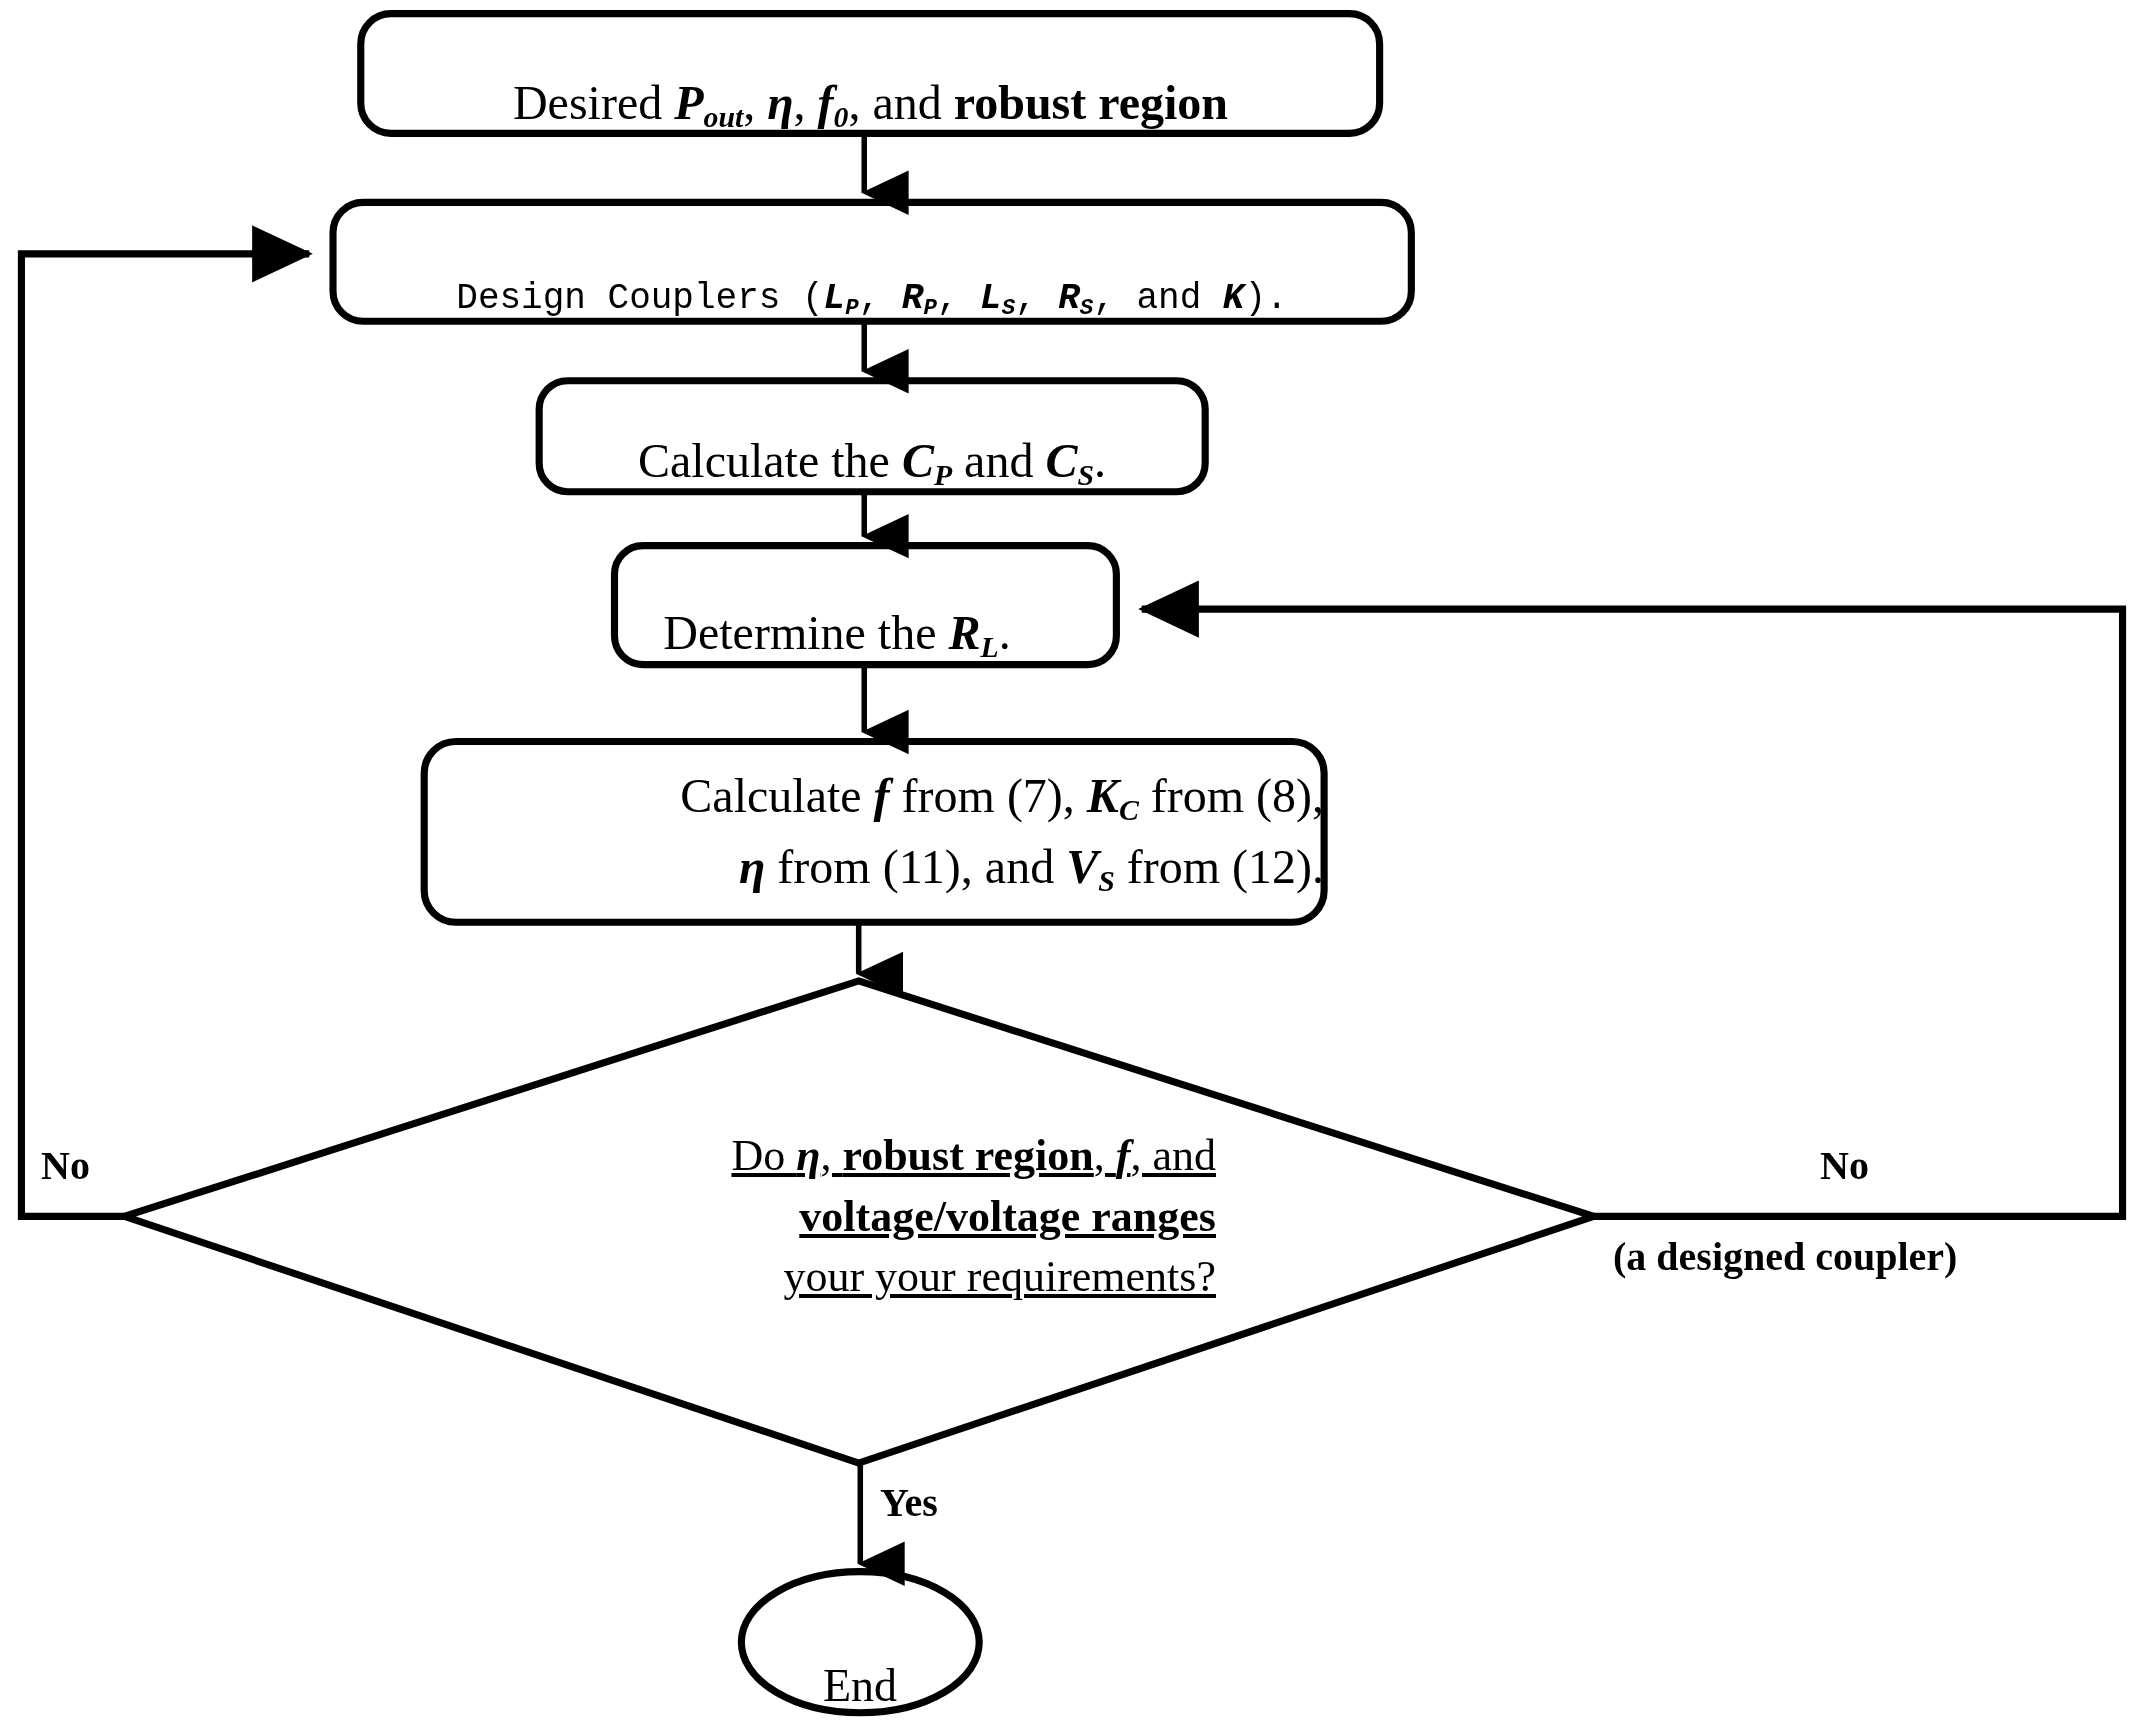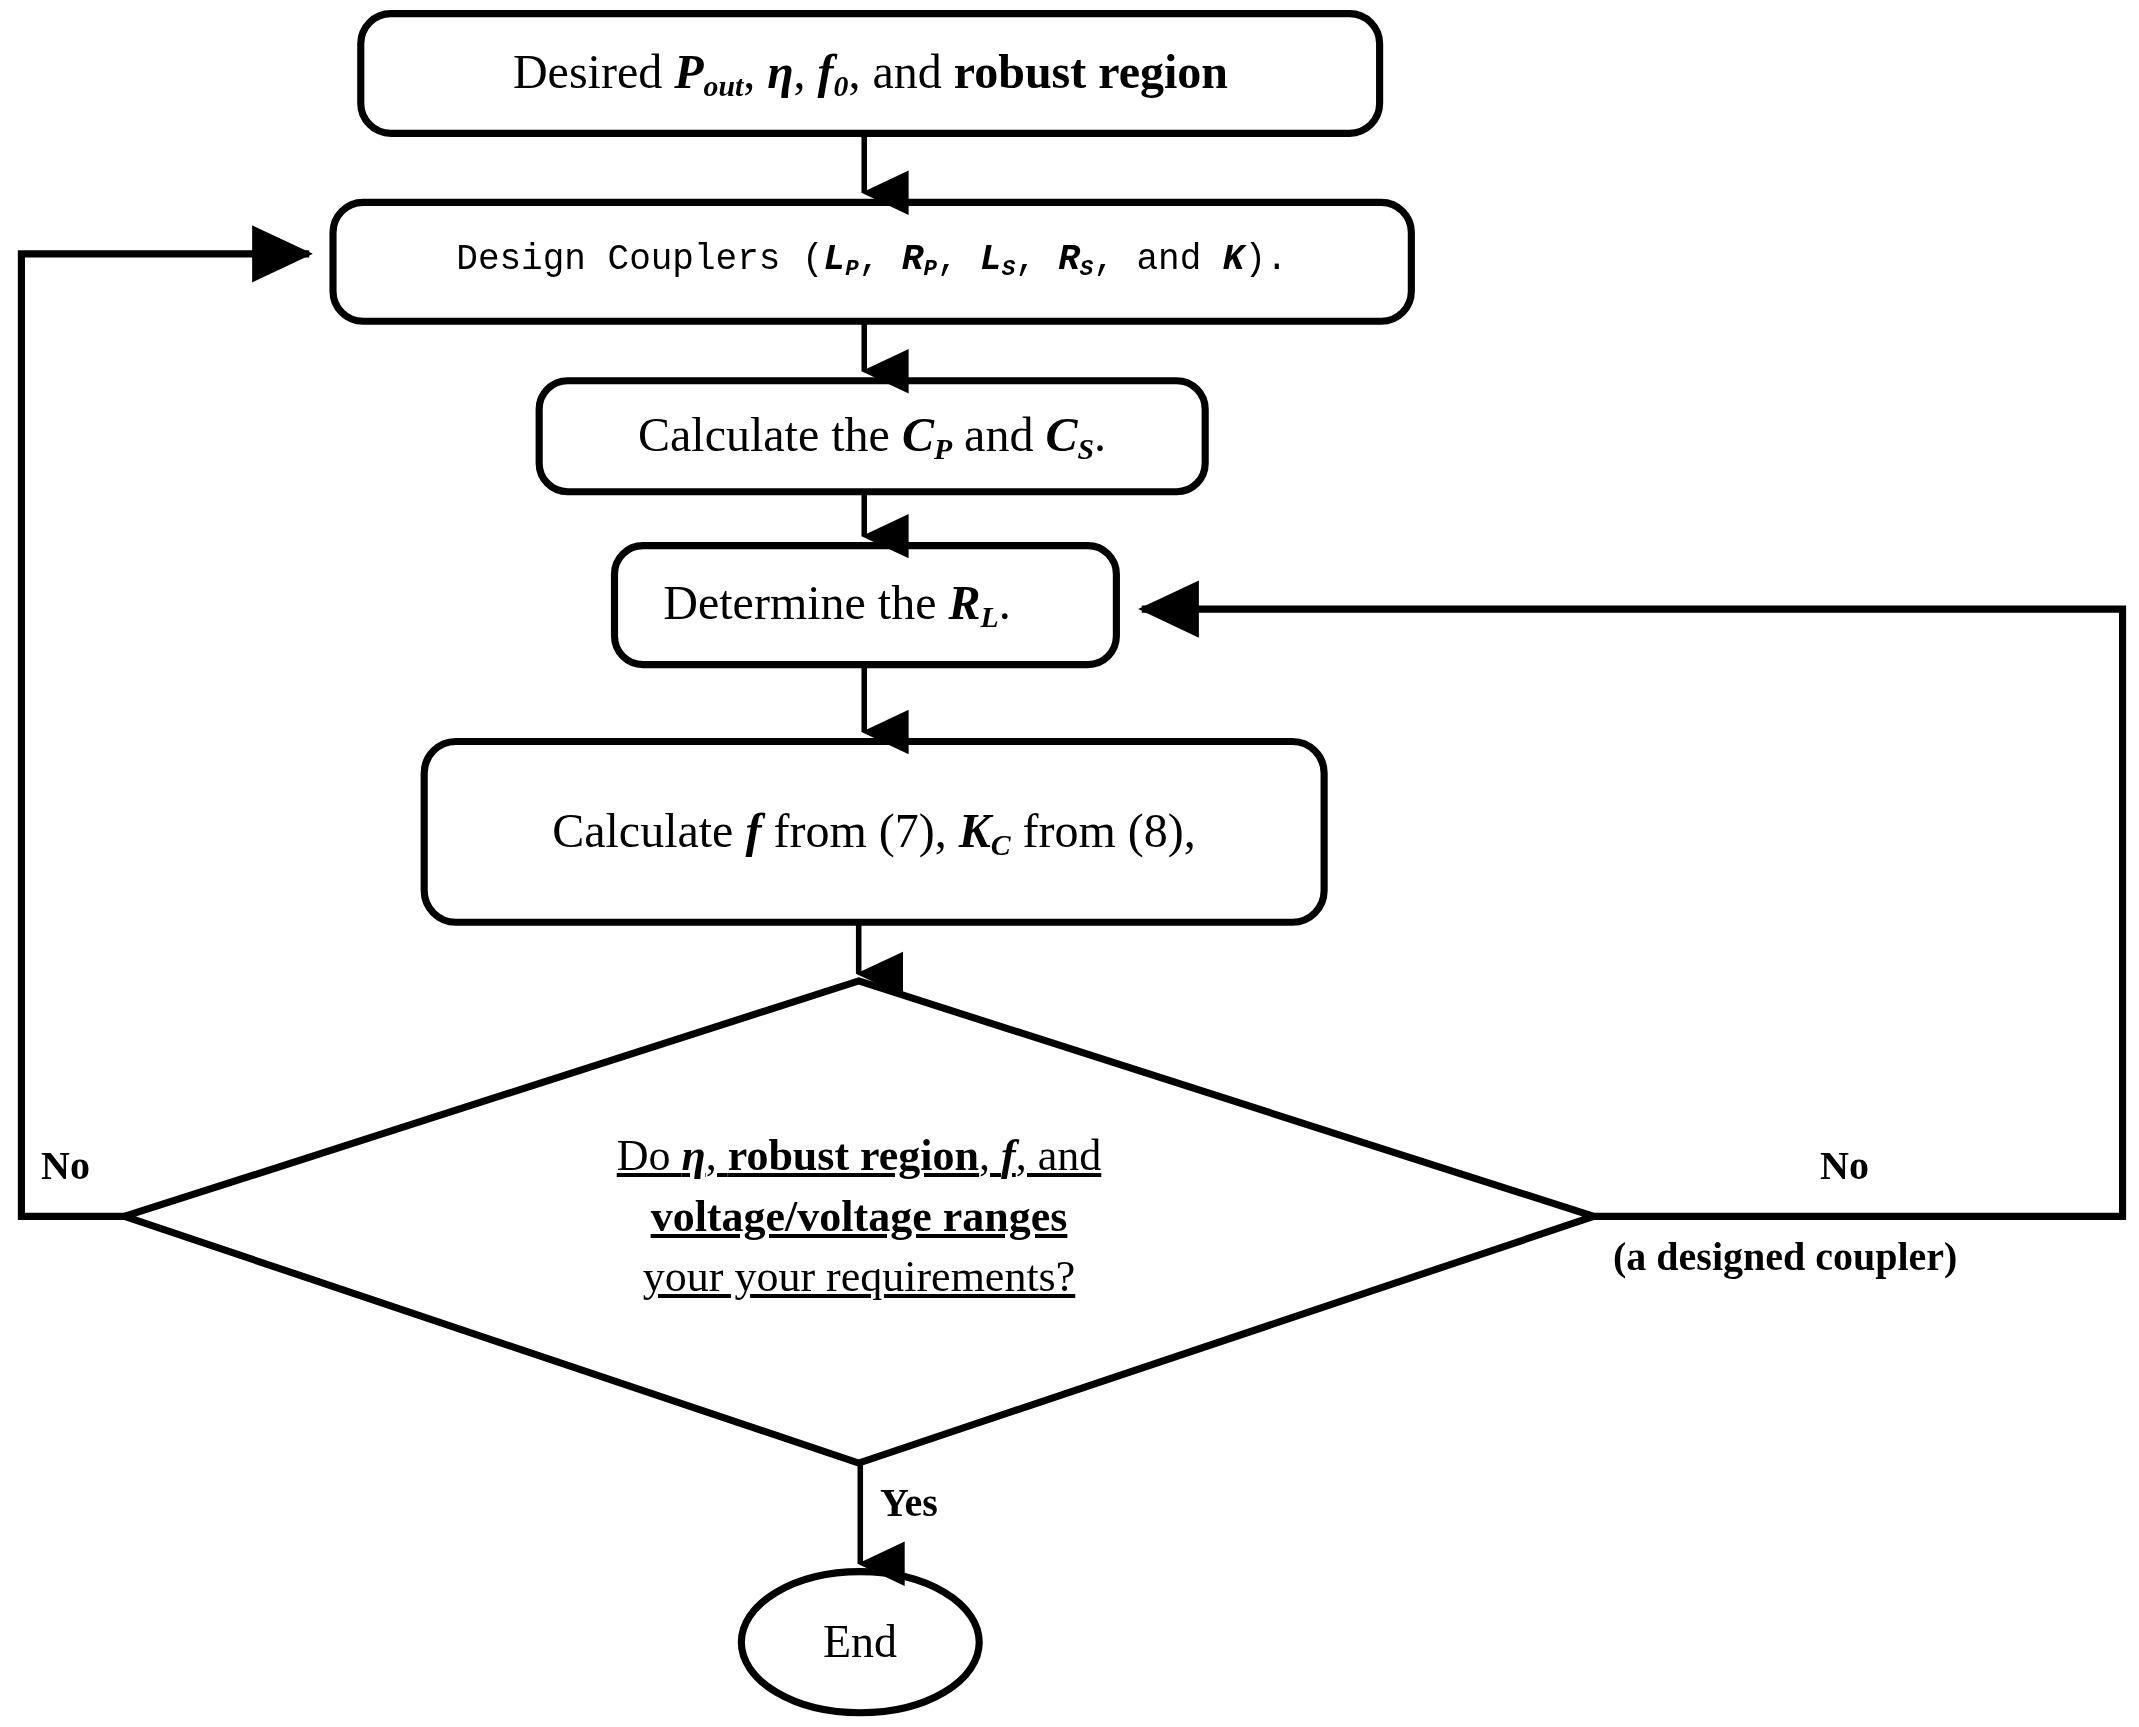--- a/index.html
+++ b/index.html
@@ -19,21 +19,21 @@
   svg#flow-svg {
     position: absolute;
     left: 0;
     top: 0;
     width: 2140px;
     height: 1728px;
   }
   .shape-text {
     position: absolute;
     display: flex;
-    align-items: center;
+    align-items: flex-end;
     justify-content: center;
     text-align: center;
     color: #000000;
     line-height: 1.12;
     pointer-events: none;
     white-space: nowrap;
   }
   .t-box { font-size: 48px; }
   .t-box2 { font-size: 36px; font-family: Liberation Mono, monospace; }
   .t-diamond { font-size: 44px; white-space: normal; }
@@ -111,20 +111,21 @@
   <div class="shape-text t-box" style="left:539px; top:381px; width:666px; height:111px;">
     <span>Calculate the <i class="v">C</i><sub>P</sub> and <i class="v">C</i><sub>S</sub>.</span>
   </div>
 
   <div class="shape-text t-box" style="left:586px; top:545px; width:502px; height:119px;">
     <span>Determine the <i class="v">R</i><sub>L</sub>.</span>
   </div>
 
   <div class="shape-text t-box multiline" style="left:424px; top:741px; width:900px; height:181px; flex-direction:column; line-height:1.45;">
     <span>Calculate <i class="v">f</i> from (7), <i class="v">K</i><sub>C</sub> from (8),</span>
+    <span><i class="v">η</i> from (11), and <i class="v">V</i><sub>S</sub> from (12).</span>
   </div>
 
   <div class="shape-text t-diamond" style="left:502px; top:1110px; width:714px; height:214px; flex-direction:column; line-height:1.38;text-decoration:underline;">
     <span>Do <i class="v">η</i>, <b class="bd">robust region</b>, <i class="v">f</i>, and</span>
     <span><b class="bd">voltage/voltage ranges</b></span>
     <span>your your requirements?</span>
   </div>
 
   <div class="shape-text t-end" style="left:741px; top:1571px; width:238px; height:141px;">End</div>
 

